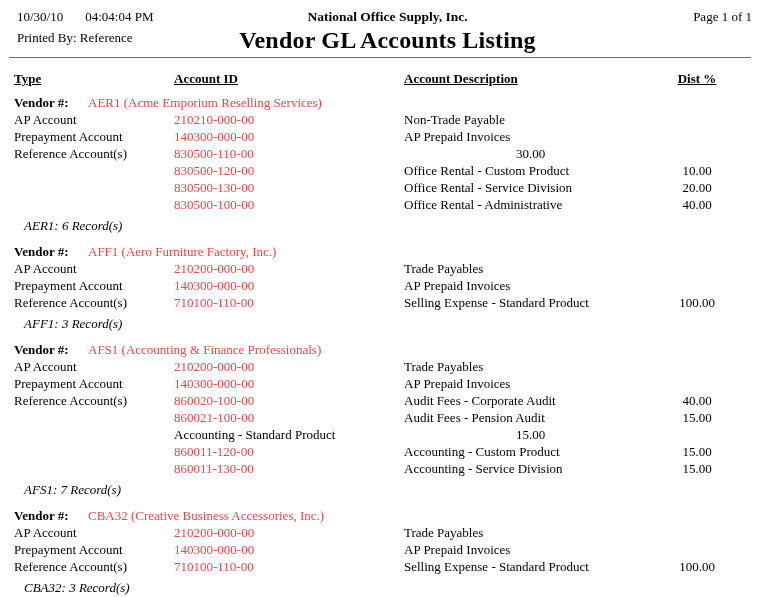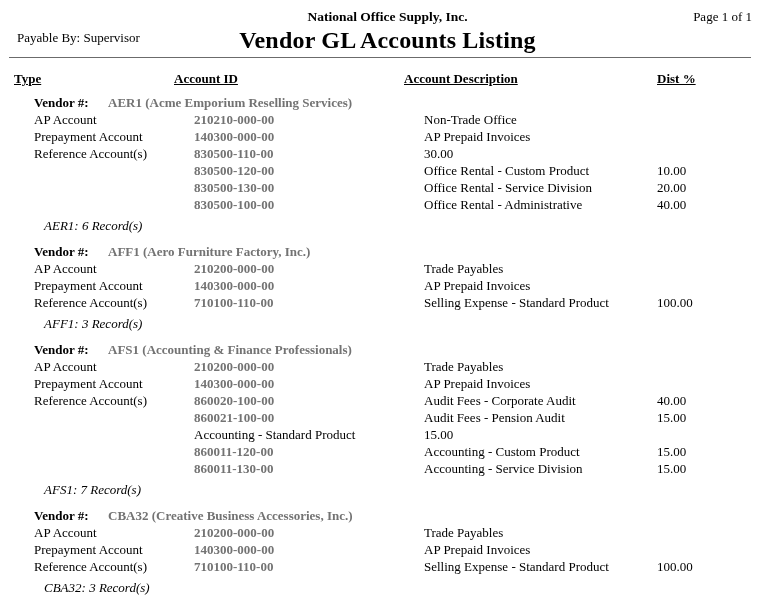--- a/index.html
+++ b/index.html
@@ -72,54 +72,56 @@
     grid-template-columns: 160px 230px 1fr 80px;
     padding: 0 22px 0 14px;
   }
   .col-headers {
     padding-top: 13px;
     font-weight: bold;
   }
   .col-headers span {
     text-decoration: underline;
   }
-  .c4 { text-align: left; }
+  .c4 { text-align: center; }
   
-  #sections { margin-top: 7px; margin-left: 20px; }
+  #sections { margin-top: 7px; }
   .data-row { line-height: 17px; }
   .vendor-row {
     display: flex;
     line-height: 17px;
     padding-left: 14px;
   }
   .vendor-label {
     font-weight: bold;
     width: 74px;
     flex: 0 0 74px;
   }
   .link-blue {
-    color: #737373;
+    color: #ef4444;
     cursor: pointer;
-    font-weight: bold;
   }
   .count-row {
     font-style: italic;
     line-height: 17px;
     padding-left: 24px;
     margin-top: 4px;
     margin-bottom: 9px;
   }
 </style>
 </head>
 <body>
 
 <div class="page">
 
   <div class="report-header">
-    <div class="hdr-printedby">Payable By: Supervisor</div>
+    <div class="hdr-datetime">
+      <span>10/30/10</span><span class="hdr-time">04:04:04 PM</span>
+    </div>
+    <div class="hdr-printedby">Printed By: Reference</div>
     <div class="hdr-center">
       <div class="company-name">National Office Supply, Inc.</div>
       <div class="report-title">Vendor GL Accounts Listing</div>
     </div>
     <div class="hdr-page">Page 1 of 1</div>
   </div>
 
   <hr class="rule">
 
   <div class="grid-row col-headers">
@@ -131,21 +133,21 @@
 
   <div id="sections">
       <div class="vendor-section">
         <div class="vendor-row">
           <span class="vendor-label">Vendor #:</span>
           <span class="link-blue">AER1 (Acme Emporium Reselling Services)</span>
         </div>
         <div class="grid-row data-row">
           <span class="c1">AP Account</span>
           <span class="c2 link-blue">210210-000-00</span>
-          <span class="c3">Non-Trade Office</span>
+          <span class="c3">Non-Trade Payable</span>
           <span class="c4"></span>
         </div>
         <div class="grid-row data-row">
           <span class="c1">Prepayment Account</span>
           <span class="c2 link-blue">140300-000-00</span>
           <span class="c3">AP Prepaid Invoices</span>
           <span class="c4"></span>
         </div>
         <div class="grid-row data-row">
           <span class="c1">Reference Account(s)</span>

